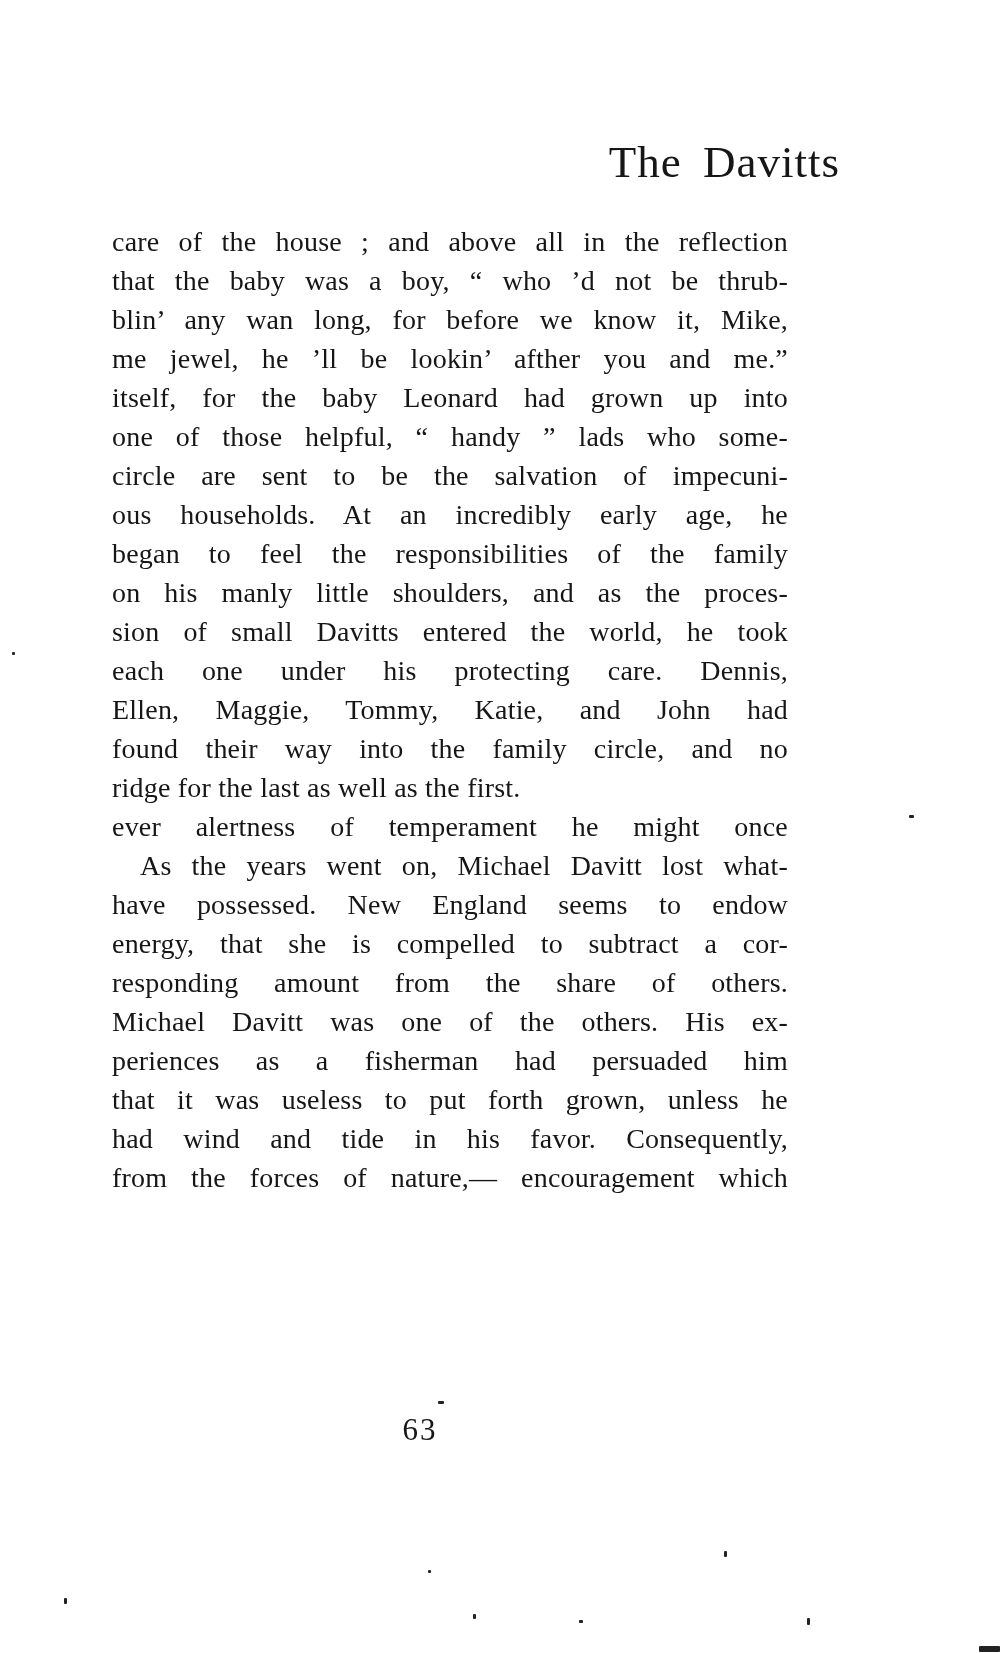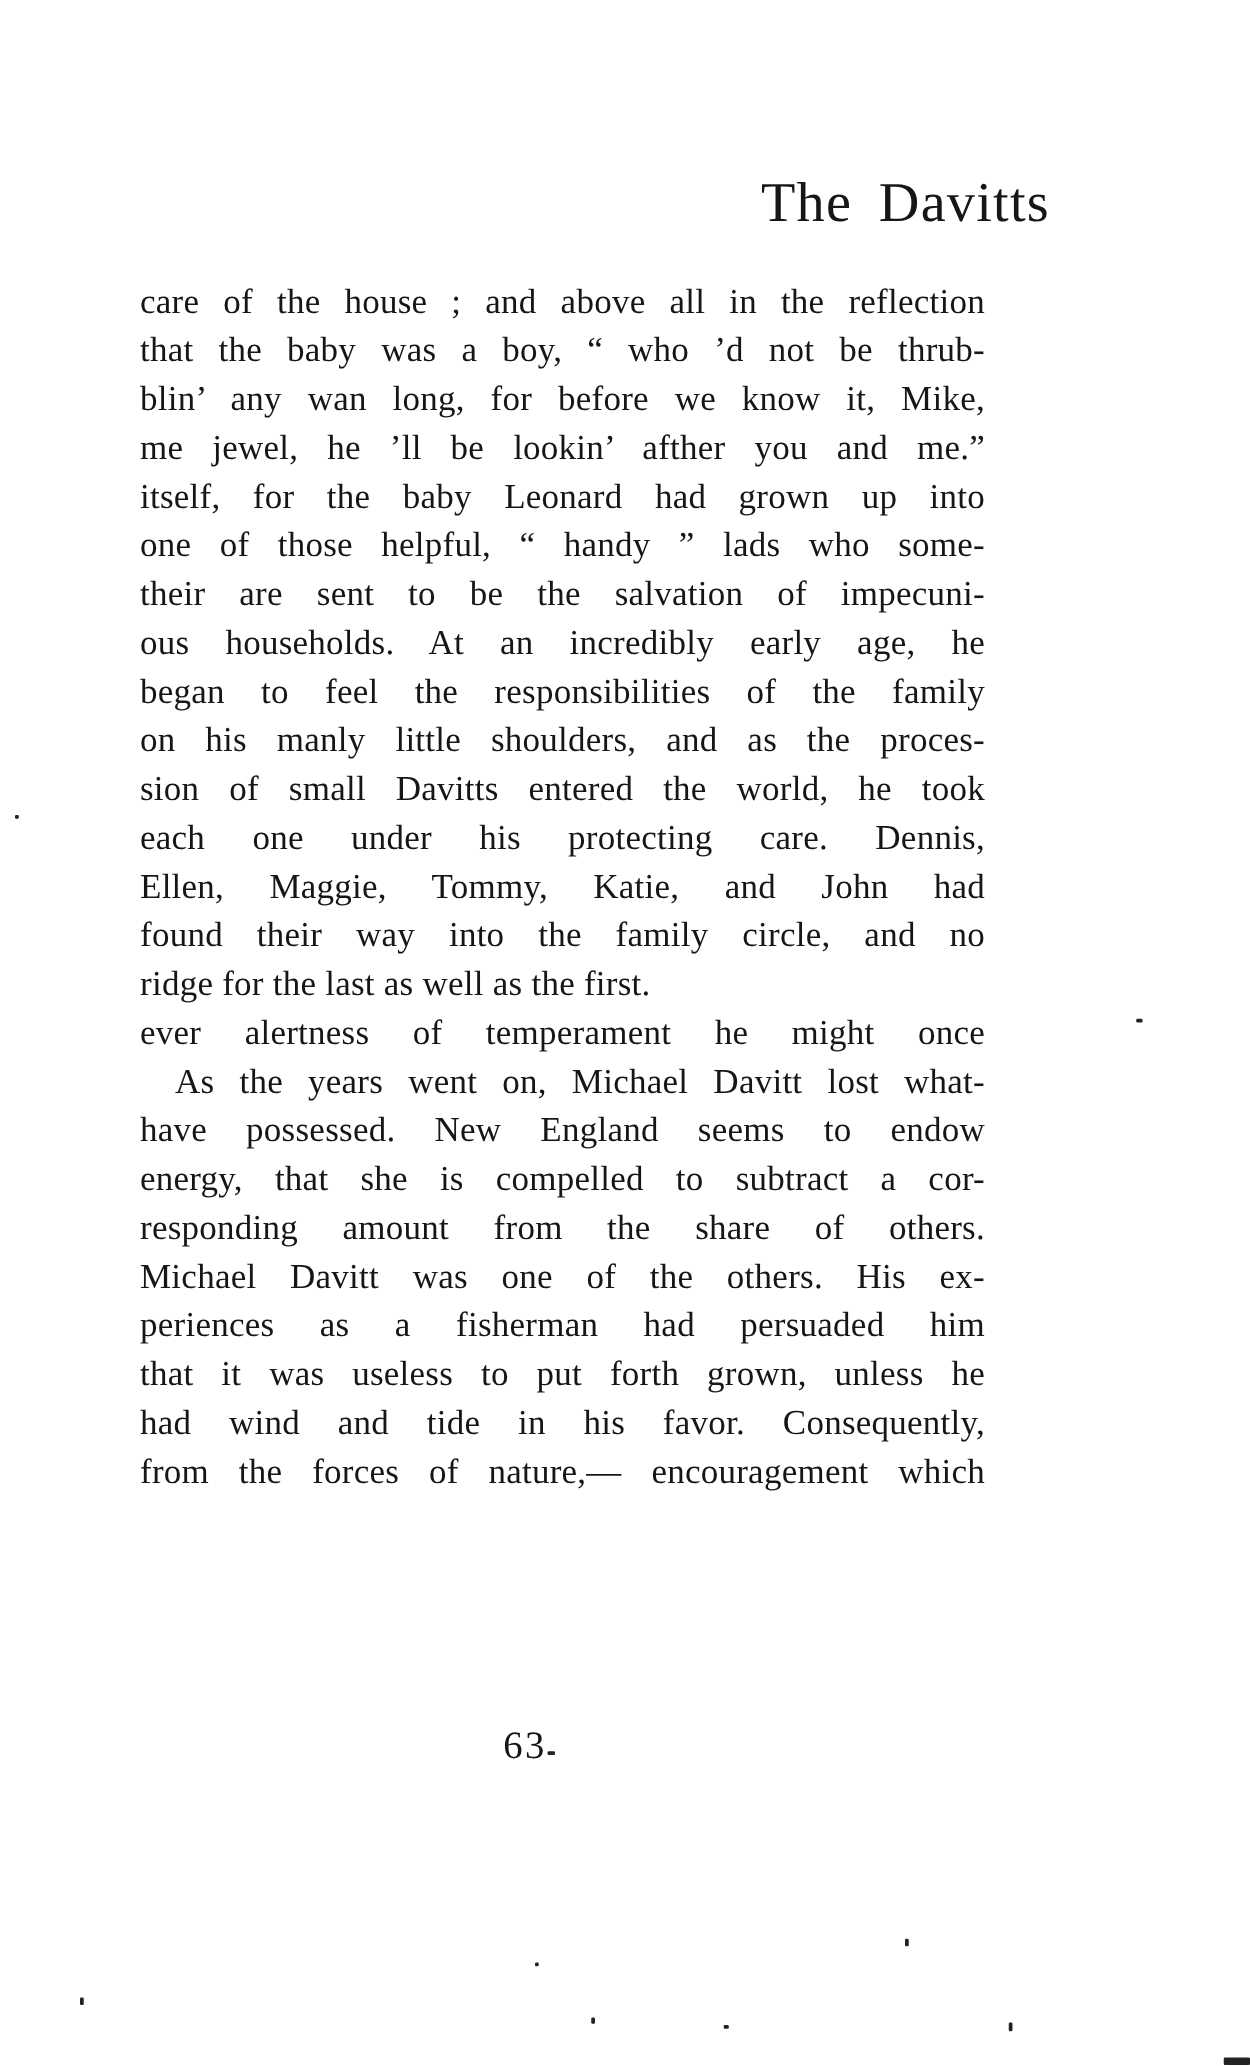--- a/index.html
+++ b/index.html
@@ -45,21 +45,21 @@
     text-align: justify;
     text-align-last: justify;
     white-space: normal;
     height: 39px;
     overflow: visible;
   }
   .line.indent { text-indent: 28px; }
   .line.short { text-align-last: left; }
   .page-number {
     position: absolute;
-    top: 1378px;
+    top: 1412px;
     left: 82px;
     width: 676px;
     text-align: center;
     font-size: 31px;
     letter-spacing: 2px;
     color: #161616;
   }
   .speck {
     position: absolute;
     background: #222222;
@@ -73,21 +73,21 @@
 
   <h1 class="title">The Davitts</h1>
 
   <div class="text-block">
       <div class="line">care of the house ; and above all in the reflection</div>
       <div class="line">that the baby was a boy, “ who ’d not be thrub-</div>
       <div class="line">blin’ any wan long, for before we know it, Mike,</div>
       <div class="line">me jewel, he ’ll be lookin’ afther you and me.”</div>
       <div class="line">itself, for the baby Leonard had grown up into</div>
       <div class="line">one of those helpful, “ handy ” lads who some-</div>
-      <div class="line">their are sent to be the salvation of impecuni-</div>
+      <div class="line">circle are sent to be the salvation of impecuni-</div>
       <div class="line">ous households.  At an incredibly early age, he</div>
       <div class="line">began to feel the responsibilities of the family</div>
       <div class="line">on his manly little shoulders, and as the proces-</div>
       <div class="line">sion of small Davitts entered the world, he took</div>
       <div class="line">each one under his protecting care.  Dennis,</div>
       <div class="line">Ellen, Maggie, Tommy, Katie, and John had</div>
       <div class="line">found their way into the family circle, and no</div>
       <div class="line short">ridge for the last as well as the first.</div>
       <div class="line">ever alertness of temperament he might once</div>
       <div class="line indent">As the years went on, Michael Davitt lost what-</div>

